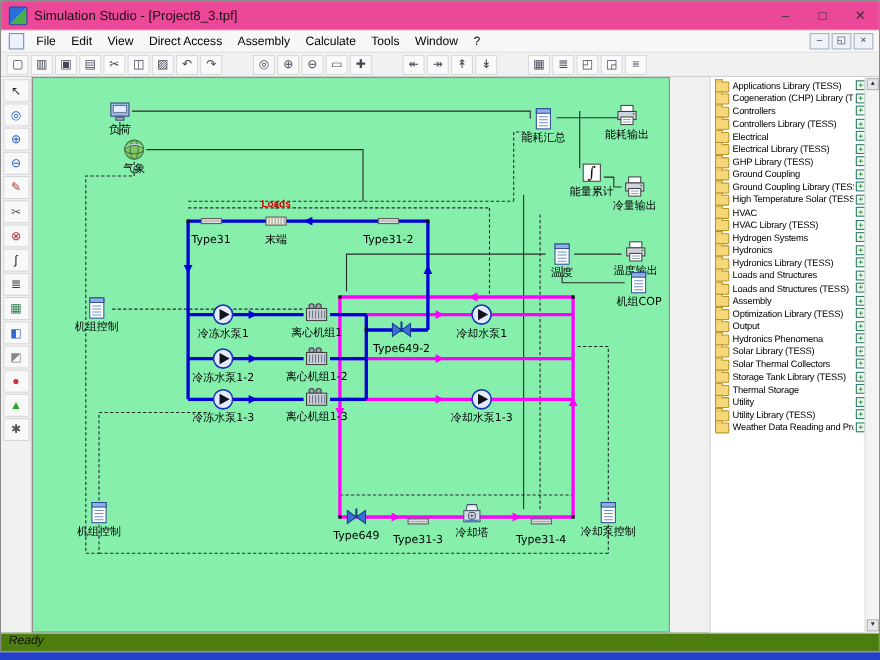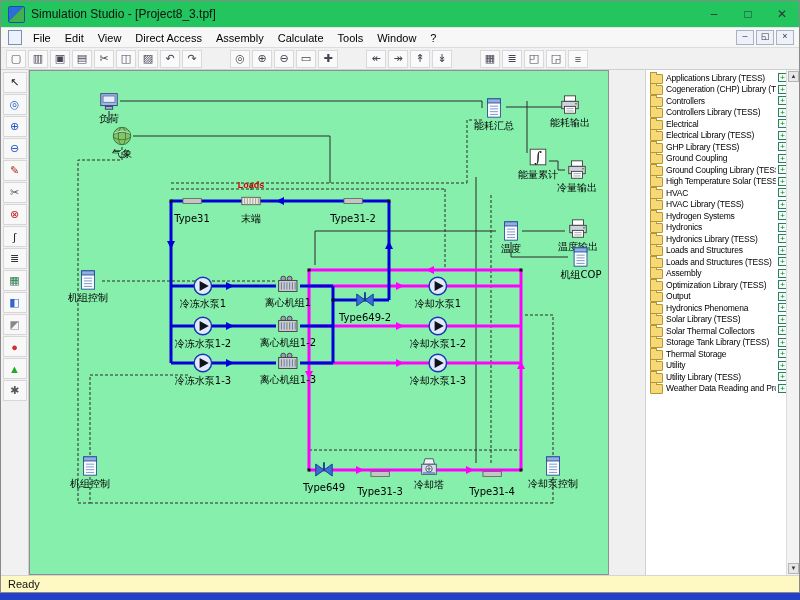--- a/index.html
+++ b/index.html
@@ -1,21 +1,21 @@
 <!DOCTYPE html>
 <html><head>
 <meta charset="utf-8">
 <style>
   html,body{margin:0;padding:0;}
   body{width:800px;height:600px;position:relative;overflow:hidden;background:#e8e8e8;
        font-family:"Liberation Sans","DejaVu Sans",sans-serif;-webkit-font-smoothing:antialiased;}
   .app{position:absolute;left:0;top:0;width:800px;height:593px;background:#f0f0f0;
        border:1px solid #8a8a8a;box-sizing:border-box;display:flex;flex-direction:column;}
   
-  .titlebar{height:26px;background:#22c55e;display:flex;align-items:center;border-bottom:1px solid #e3e3e3;flex:none;}
+  .titlebar{height:26px;background:#ec4899;display:flex;align-items:center;border-bottom:1px solid #e3e3e3;flex:none;}
   .app-icon{width:15px;height:15px;margin:0 6px 0 7px;border-radius:2px;flex:none;
             background:linear-gradient(135deg,#2a6fd8 48%,#43b049 48%);border:1px solid #1c4fa0;}
   .title-text{font-size:12px;color:#111;white-space:nowrap;}
   .win-btns{margin-left:auto;display:flex;height:100%;}
   .win-btn{width:34px;height:100%;display:flex;align-items:center;justify-content:center;
            font-size:12px;color:#333;}
   
   .menubar{height:19px;background:#f7f7f7;display:flex;align-items:center;border-bottom:1px solid #dcdcdc;
            padding-left:3px;flex:none;}
   .child-icon{width:12px;height:13px;margin:0 4px;background:#eaf1ff;border:1px solid #7d8fb0;flex:none;}
@@ -56,22 +56,22 @@
                background:#f7d879;border:1px solid #b8962e;border-bottom:none;}
   .tree-label{font-size:8.5px;letter-spacing:-0.2px;color:#000;white-space:nowrap;overflow:hidden;flex:1;}
   .plus-box{flex:none;width:9px;height:9px;box-sizing:border-box;border:1px solid #2e7d6b;color:#0f7a0f;
             font-size:8px;line-height:7px;text-align:center;background:#effaf2;margin-left:2px;}
   .vscroll{position:absolute;top:0;right:0;bottom:0;width:12px;background:#f3f3f3;border-left:1px solid #dcdcdc;}
   .scroll-btn{position:absolute;left:1px;width:9px;height:9px;font-size:6px;line-height:9px;text-align:center;
               color:#335;background:#e7e7e7;border:1px solid #b5b5b5;}
   .scroll-up{top:1px;}
   .scroll-down{bottom:1px;}
   
-  .statusbar{height:16px;background:#fef9c3;border-top:1px solid #d4d4d4;display:flex;align-items:center;
-             font-size:11px;color:#111;padding-left:7px;flex:none;}
+  .statusbar{height:16px;background:#4d7c0f;border-top:1px solid #d4d4d4;display:flex;
+             font-size:11px;color:#111;padding-left:7px;flex:none;font-style:italic;}
   .taskbar-strip{position:absolute;left:0;bottom:0;width:800px;height:7px;background:#2440c8;}
 </style>
 </head>
 <body>
 
 <div class="app">
 
   <div class="titlebar">
     <span class="app-icon"></span>
     <span class="title-text">Simulation Studio - [Project8_3.tpf]</span>
@@ -389,28 +389,20 @@
             <div class="node-label">冷冻水泵1-2</div>
           </div>
           <div class="node" style="left: 258px; top: 243px;">
             <div class="node-icon">
               <svg width="22" height="22">
                 <use href="#i-chiller" xlink:href="#i-chiller"></use>
               </svg>
             </div>
             <div class="node-label">离心机组1-2</div>
           </div>
-          <div class="node" style="left: 408px; top: 244px;">
-            <div class="node-icon">
-              <svg width="22" height="22">
-                <use href="#i-pump" xlink:href="#i-pump"></use>
-              </svg>
-            </div>
-            <div class="node-label">冷却水泵1-2</div>
-          </div>
           <div class="node" style="left: 173px; top: 281px;">
             <div class="node-icon">
               <svg width="22" height="22">
                 <use href="#i-pump" xlink:href="#i-pump"></use>
               </svg>
             </div>
             <div class="node-label">冷冻水泵1-3</div>
           </div>
           <div class="node" style="left: 258px; top: 280px;">
             <div class="node-icon">

